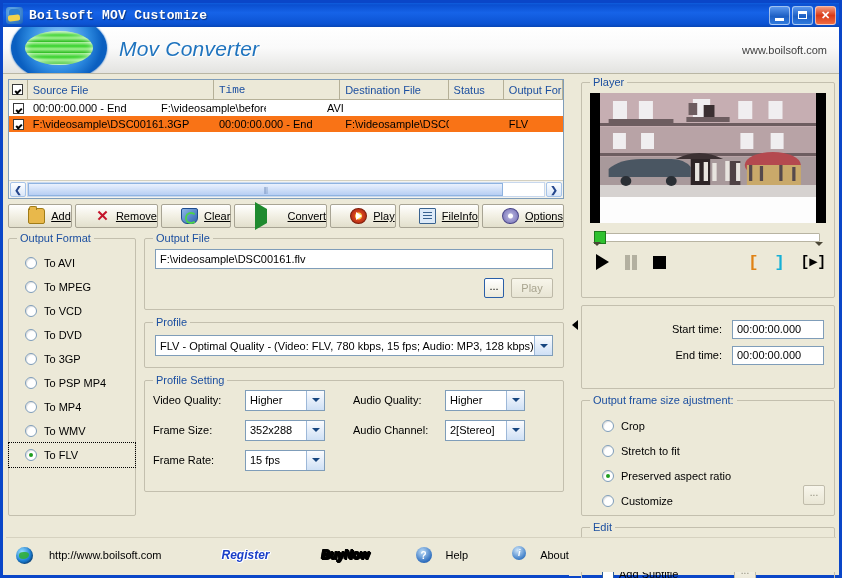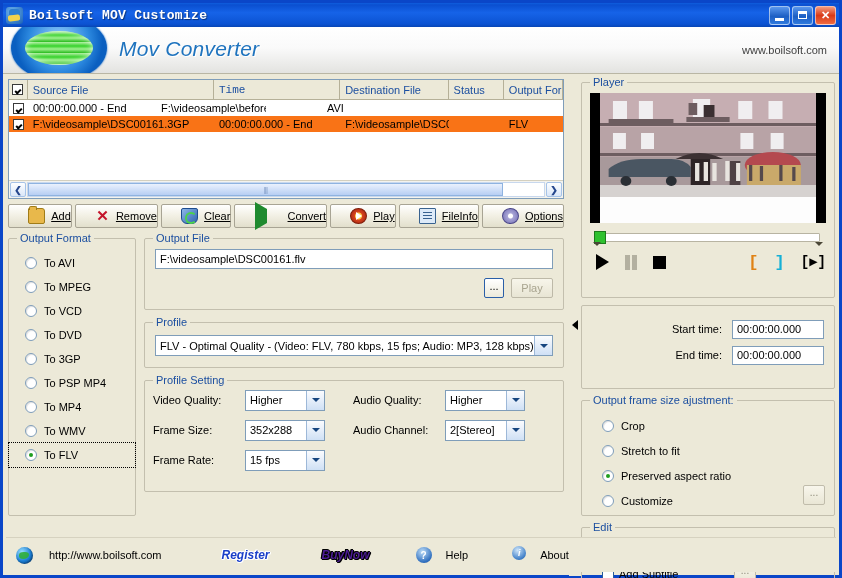--- a/index.html
+++ b/index.html
@@ -201,21 +201,21 @@
   .status{position:absolute;left:3px;right:3px;bottom:3px;height:34px;border-top:1px solid #d6d2c0;
     display:flex;align-items:center;background:#ece9d8;}
   .globe{width:17px;height:17px;border-radius:50%;margin-left:10px;flex:0 0 auto;
     background:radial-gradient(circle at 35% 30%,#9be0ff,#1b7fd6 55%,#0a4e94 100%);
     box-shadow:inset -1px -1px 2px rgba(0,0,0,.35);position:relative;}
   .globe:after{content:"";position:absolute;left:3px;top:5px;width:10px;height:7px;background:#2fae3a;
     border-radius:50% 40% 60% 45%;opacity:.9;}
   .st-url{margin-left:16px;font-size:11px;color:#000;}
   .st-reg{margin-left:60px;font-size:12px;font-weight:bold;font-style:italic;color:#1a3fc8;
     text-shadow:-1px 0 #fff,0 1px #fff,1px 0 #fff,0 -1px #fff,1px 1px #fff,-1px -1px #fff;}
-  .st-buy{margin-left:52px;font-size:12px;font-weight:bold;font-style:italic;color:#4c1d95;
+  .st-buy{margin-left:52px;font-size:12px;font-weight:bold;font-style:italic;color:#000000;
     text-shadow:-1px 0 #000,0 1px #000,1px 0 #000,0 -1px #000,1px 1px #000,-1px -1px #000;text-align:center;}
   .st-ico{width:16px;height:16px;border-radius:50%;margin-left:46px;flex:0 0 auto;
     background:radial-gradient(circle at 40% 30%,#bcdcf7,#2f6fbf 70%,#1b4a8c);
     display:flex;align-items:center;justify-content:center;color:#fff;font-size:10px;font-weight:bold;}
   .st-lab{margin-left:14px;font-size:11px;color:#000;}
   .st-ico2{width:14px;height:18px;margin-left:44px;flex:0 0 auto;position:relative;}
   .st-ico2:before{content:"";position:absolute;left:0;top:0;width:14px;height:14px;border-radius:50%;
     background:radial-gradient(circle at 40% 30%,#cfe6fa,#3f7fc8 70%,#1b4a8c);}
   .st-ico2:after{content:"i";position:absolute;left:0;top:0;width:14px;height:14px;color:#fff;font-size:9px;
     font-weight:bold;font-style:italic;display:flex;align-items:center;justify-content:center;}

